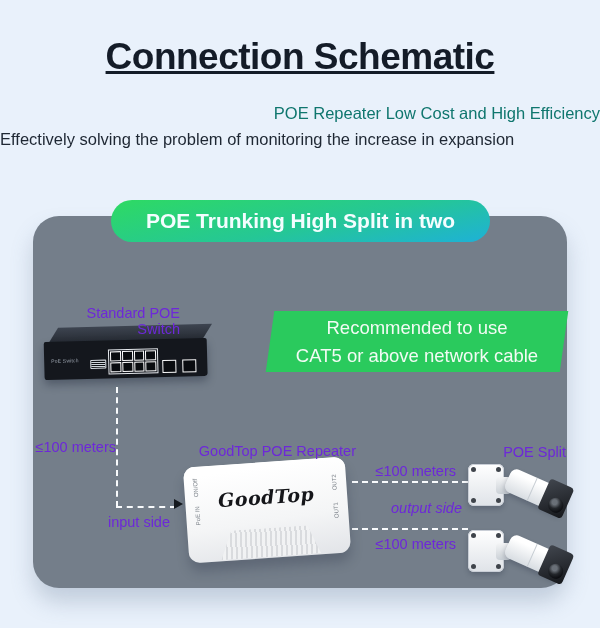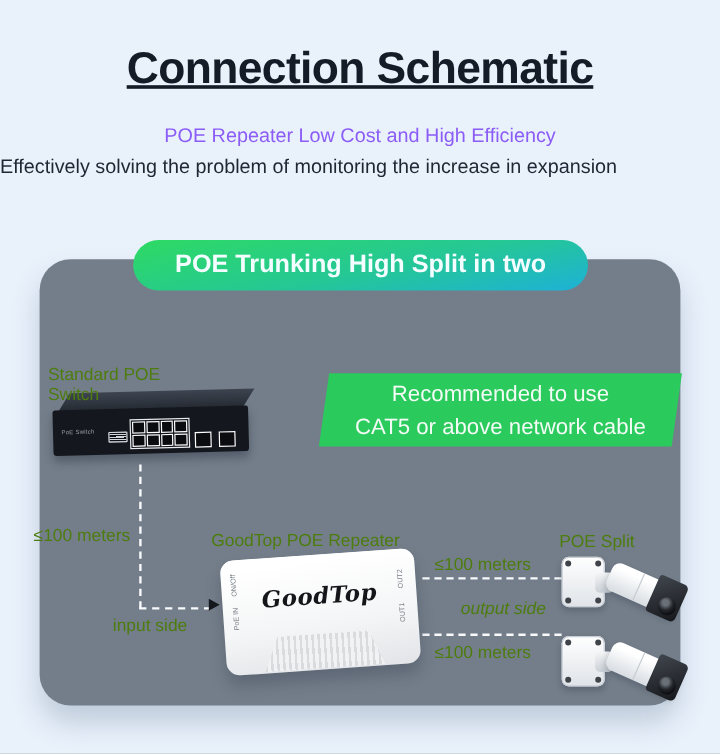--- a/index.html
+++ b/index.html
@@ -3,35 +3,35 @@
 <meta charset="utf-8">
 <style>
   * { margin:0; padding:0; box-sizing:border-box; }
   html,body { width:600px; height:628px; }
   body { font-family:"Liberation Sans", sans-serif; }
   .stage { position:relative; width:600px; height:628px; background:#E9F1FB; overflow:hidden; }
 
   
   .title { position:absolute; top:36px; left:0; width:600px; text-align:center;
            font-size:37px; font-weight:800; letter-spacing:-0.5px; color:#141C28;text-decoration:underline; }
-  .sub1 { position:absolute; top:104px; left:0; width:600px; text-align:center;
-          font-size:16.5px; color:#8b5cf6; }
+  .sub1 { position:absolute; top:104px; left:0; width:600px; text-align:right;
+          font-size:16.5px; color:#0f766e; }
   .sub2 { position:absolute; top:130px; left:0; width:600px; 
           font-size:16.5px; color:#1E2733; }
 
   
   .panel { position:absolute; left:33px; top:216px; width:534px; height:372px;
            background:#747E8A; border-radius:26px;
            box-shadow:0 14px 22px rgba(90,110,140,.28); }
   .badge { position:absolute; left:111px; top:200px; width:379px; height:42px;
            border-radius:21px; background:linear-gradient(168deg,#2EDA63 0%,#25C795 55%,#1EB1D7 100%);
            color:#F4FDFF; font-size:21px; font-weight:600; text-align:center; line-height:42px; z-index:5; }
 
   
-  .wlabel { position:absolute; color:#4d7c0f; font-size:14.5px; text-align:left; z-index:4; }
+  .wlabel { position:absolute; color:#6d28d9; font-size:14.5px; text-align:right; z-index:4; }
 
   
   .dash-v { position:absolute; left:116px; top:387px; height:120px; width:0;
             border-left:2px dashed #F8FAFC; z-index:3; }
   .dash-h { position:absolute; border-top:2px dashed #F8FAFC; height:0; z-index:3; }
   .dash-in   { left:116px; top:506px; width:60px; }
   .dash-out1 { left:352px; top:481px; width:116px; }
   .dash-out2 { left:352px; top:528px; width:116px; }
   .arrow-r { position:absolute; left:174px; top:499px; width:0; height:0; z-index:4;
              border-top:5px solid transparent; border-bottom:5px solid transparent;

